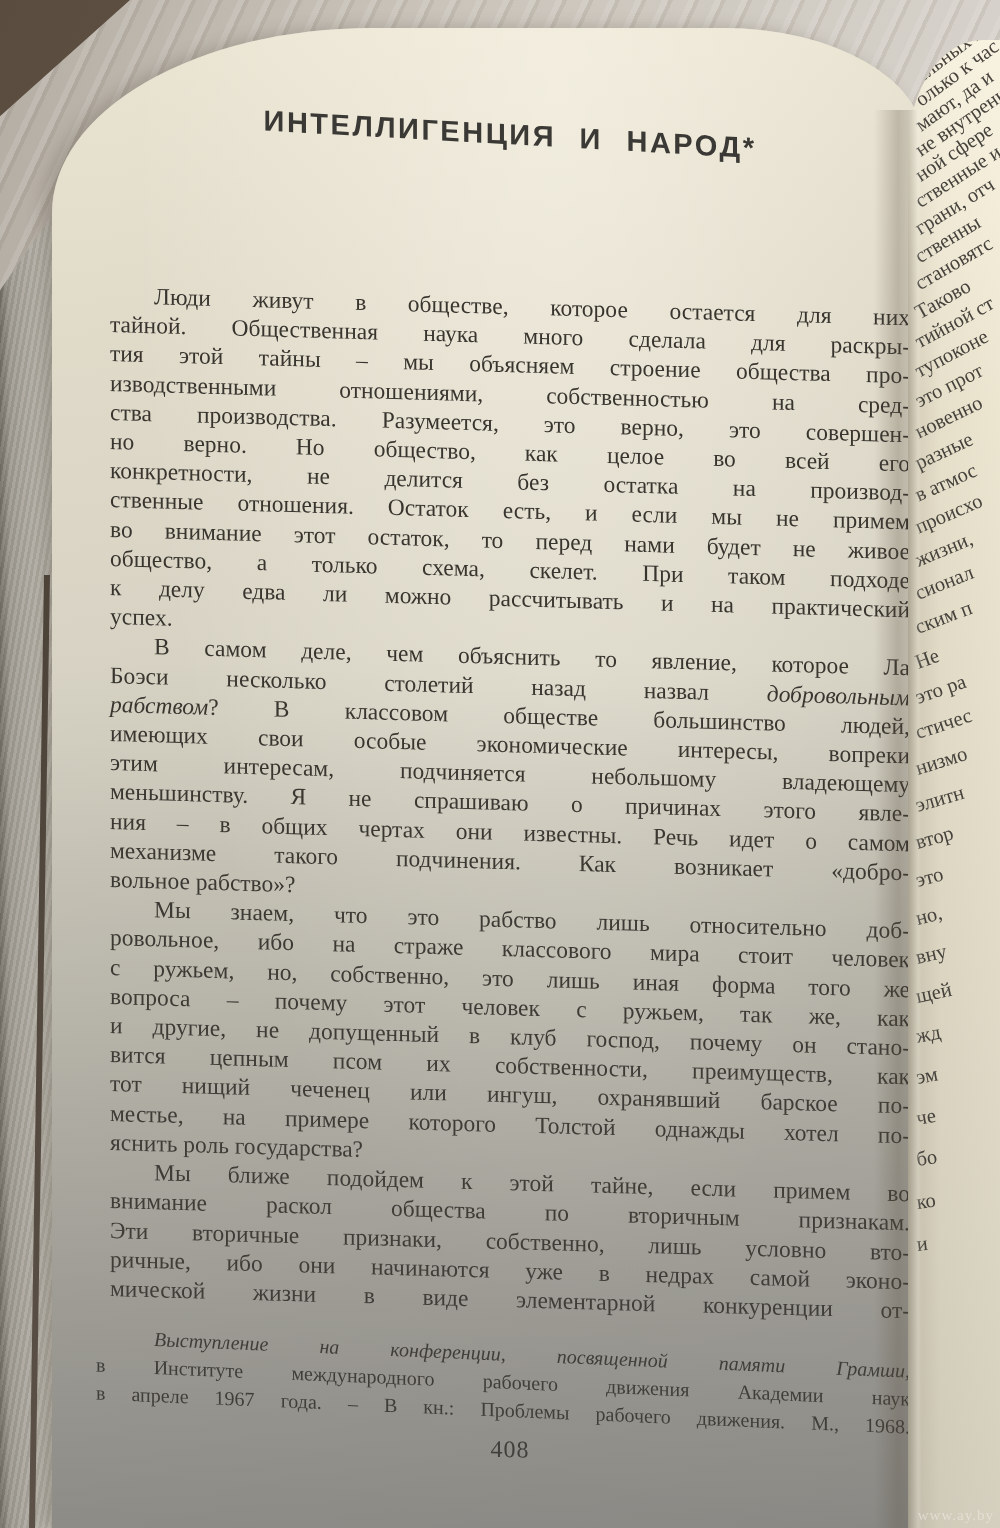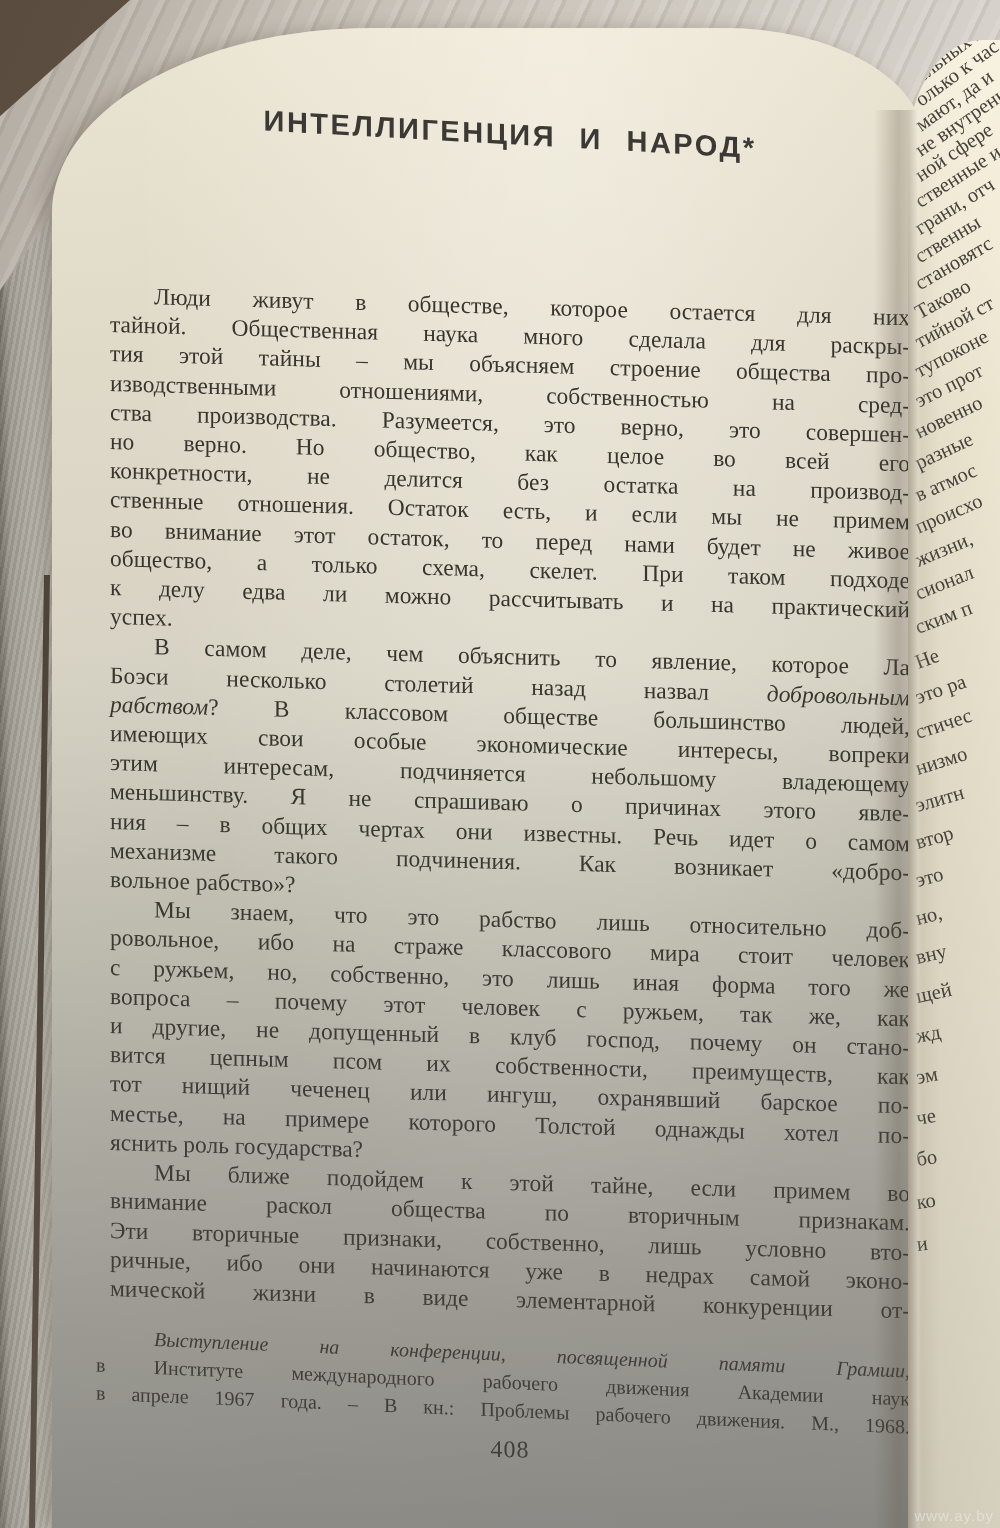--- a/index.html
+++ b/index.html
@@ -71,21 +71,21 @@
   .fragments{position:absolute;left:10px;top:26px;width:200px;color:#45423c;
         font-size:20.5px;}
   .frag{white-space:nowrap;transform-origin:0 50%;}
 
   .gutter{position:absolute;left:874px;top:110px;width:48px;height:1418px;
         pointer-events:none;
         background:linear-gradient(90deg,rgba(0,0,0,0) 0%,rgba(85,75,60,0.28) 50%,
                    rgba(60,52,40,0.16) 72%,rgba(255,255,245,0.18) 92%,rgba(0,0,0,0) 100%);}
 
   .watermark{position:absolute;right:6px;bottom:4px;
-        font-family:Liberation Sans, sans-serif;font-size:15px;letter-spacing:1px;
+        font-family:Liberation Serif, serif;font-size:15px;letter-spacing:1px;
         color:rgba(240,238,232,0.55);}
 </style>
 </head>
 <body>
 
 <div class="photo">
   <div class="wood"></div>
   <div class="wood-corner"></div>
 
   <div class="left-edge">

